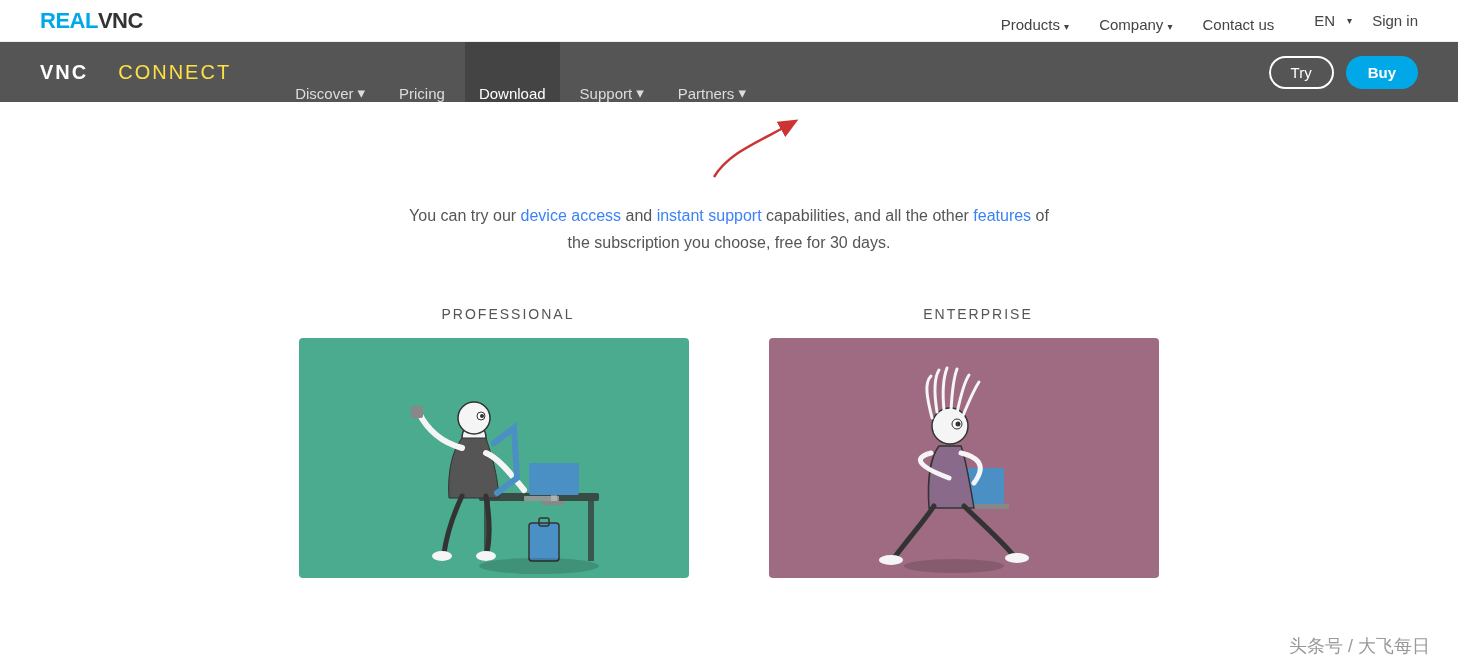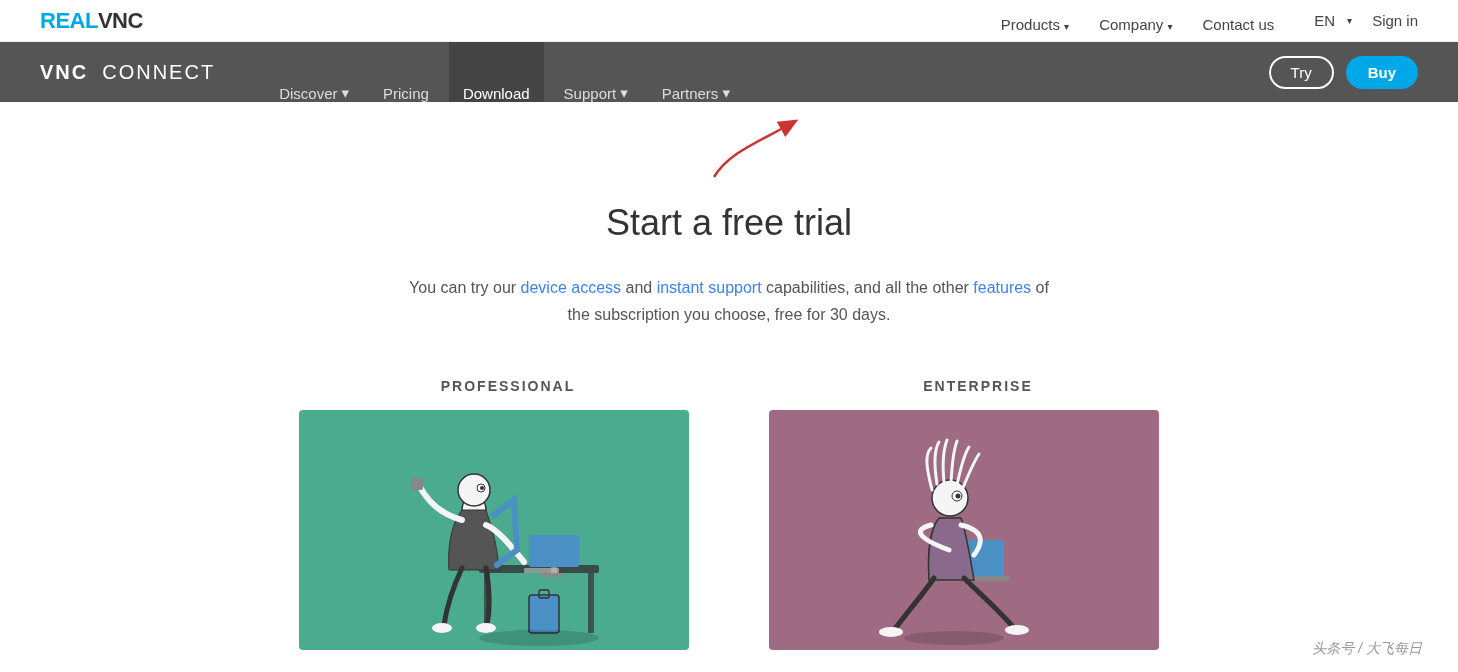--- a/index.html
+++ b/index.html
@@ -70,21 +70,21 @@
       font-size: 20px;
       font-weight: 700;
       letter-spacing: 2px;
       text-transform: uppercase;
       margin-right: 50px;
       display: flex;
       align-items: center;
       gap: 4px;
     }
     .vnc-word { color: #fff; font-weight: 900; }
-    .connect-word { color: #ffffff; font-weight: 400; }
+    .connect-word { color: #fde047; font-weight: 400; margin-left: 16px; }
     .sec-nav-links {
       display: flex;
       align-items: center;
       gap: 6px;
       flex: 1;
     }
     .sec-nav-link {
       color: #ddd;
       text-decoration: none;
       font-size: 15px;
@@ -163,21 +163,21 @@
       padding: 0 40px;
     }
     .plan {
       display: flex;
       flex-direction: column;
       align-items: center;
       width: 390px;
     }
     .plan-title {
       font-size: 14px;
-      font-weight: 700;
+      font-weight: 400;
       letter-spacing: 2px;
       color: #555;
       margin-bottom: 16px;
       margin-left: 28px;
     }
     .plan-image {
       width: 390px;
       height: 240px;
       border-radius: 4px;
       overflow: hidden;
@@ -187,27 +187,26 @@
       background: #4aab8e;
     }
     .plan-image-enterprise {
       background: #9e6b82;
     }
 
     
     .watermark {
       position: fixed;
       bottom: 10px;
-      right: 28px;
-      font-size: 14px;
+      right: 20px;
+      font-size: 18px;
       color: #999;
       background: rgba(255,255,255,0.8);
       padding: 4px 8px;
       border-radius: 4px;
-      font-style: italic;
     }
   </style>
 </head>
 <body>
 
 <nav class="top-nav">
   <div class="logo">
     <span class="logo-real">REAL</span>
       <span class="logo-vnc">VNC</span>
   </div>
@@ -270,21 +269,20 @@
     <defs>
       <marker id="arrowhead" markerWidth="8" markerHeight="7" refX="6" refY="3.5" orient="auto">
         <polygon points="0 0, 8 3.5, 0 7" fill="#cc3333"></polygon>
       </marker>
     </defs>
     <path d="M 15 65 C 30 40, 60 30, 95 10" stroke="#cc3333" stroke-width="2.5" fill="none" marker-end="url(#arrowhead)"></path>
   </svg>
 </div>
 
 <div class="main-content">
-  <h1 class="page-title">Start a free trial</h1>
   <p class="subtitle">
     You can try our <a href="#">device access</a> and <a href="#">instant support</a> capabilities, and all the other <a href="#">features</a> of the subscription you choose, free for 30 days.
   </p>
 
   <div class="plans">
 
     <div class="plan">
       <div class="plan-title">PROFESSIONAL</div>
       <div class="plan-image plan-image-professional">
         <svg width="390" height="240" viewBox="0 0 390 240">

